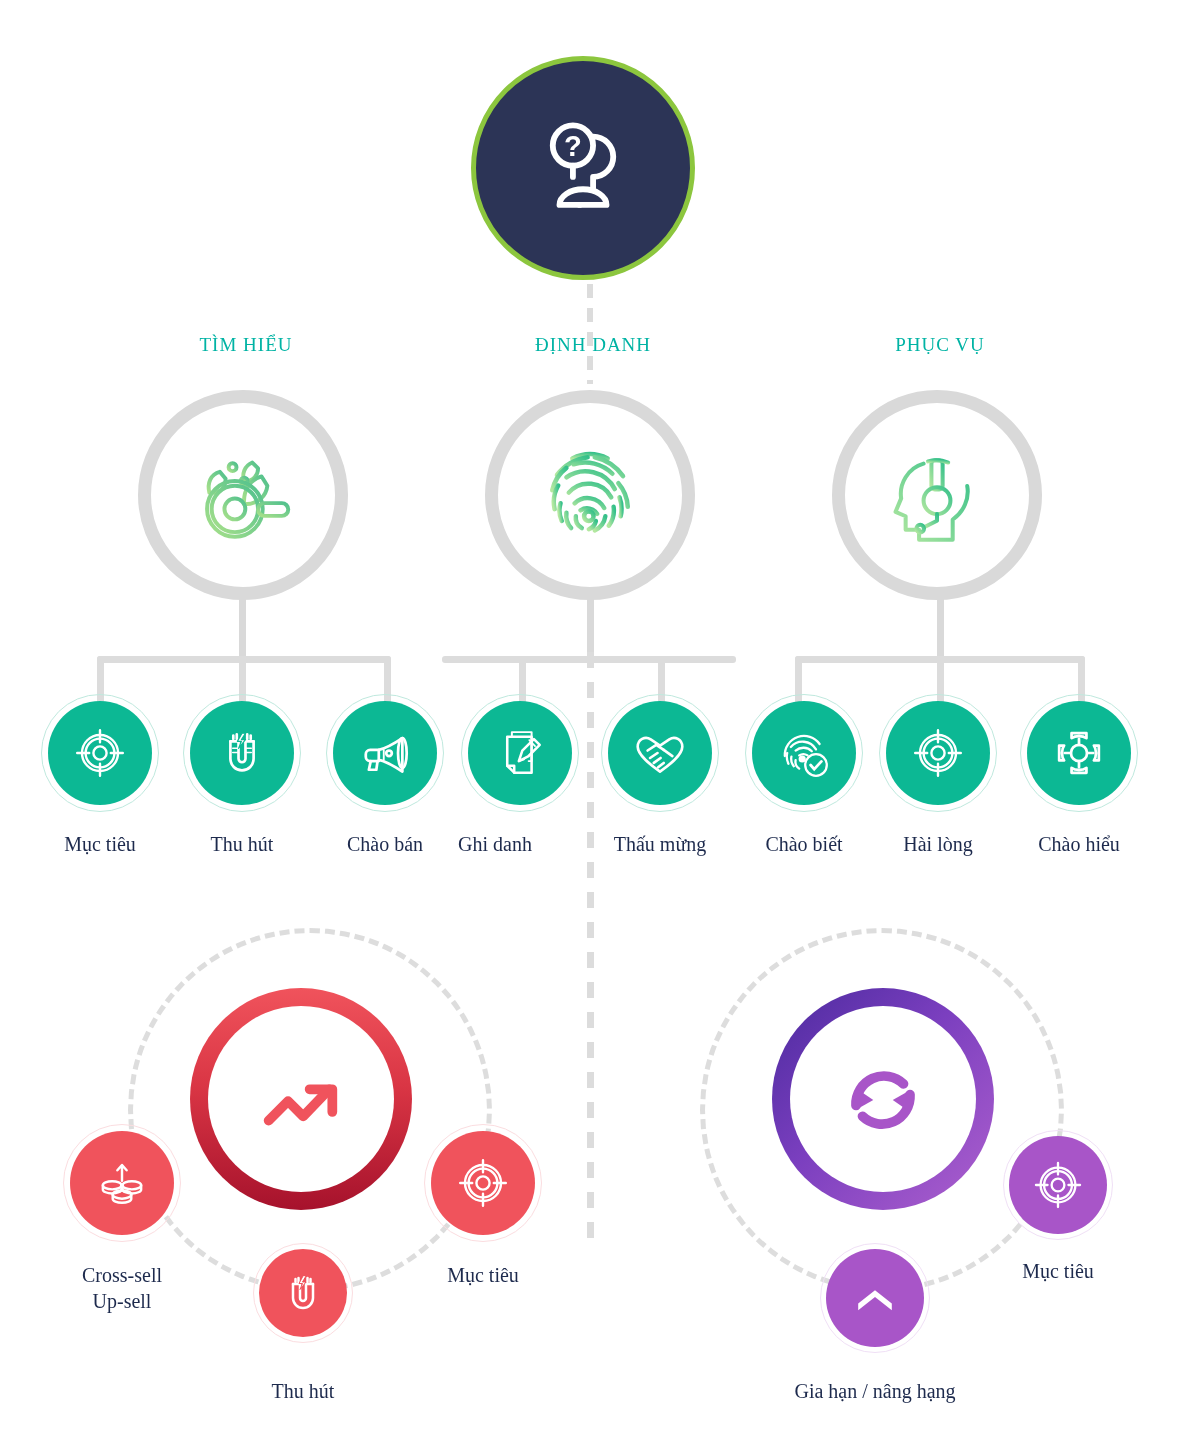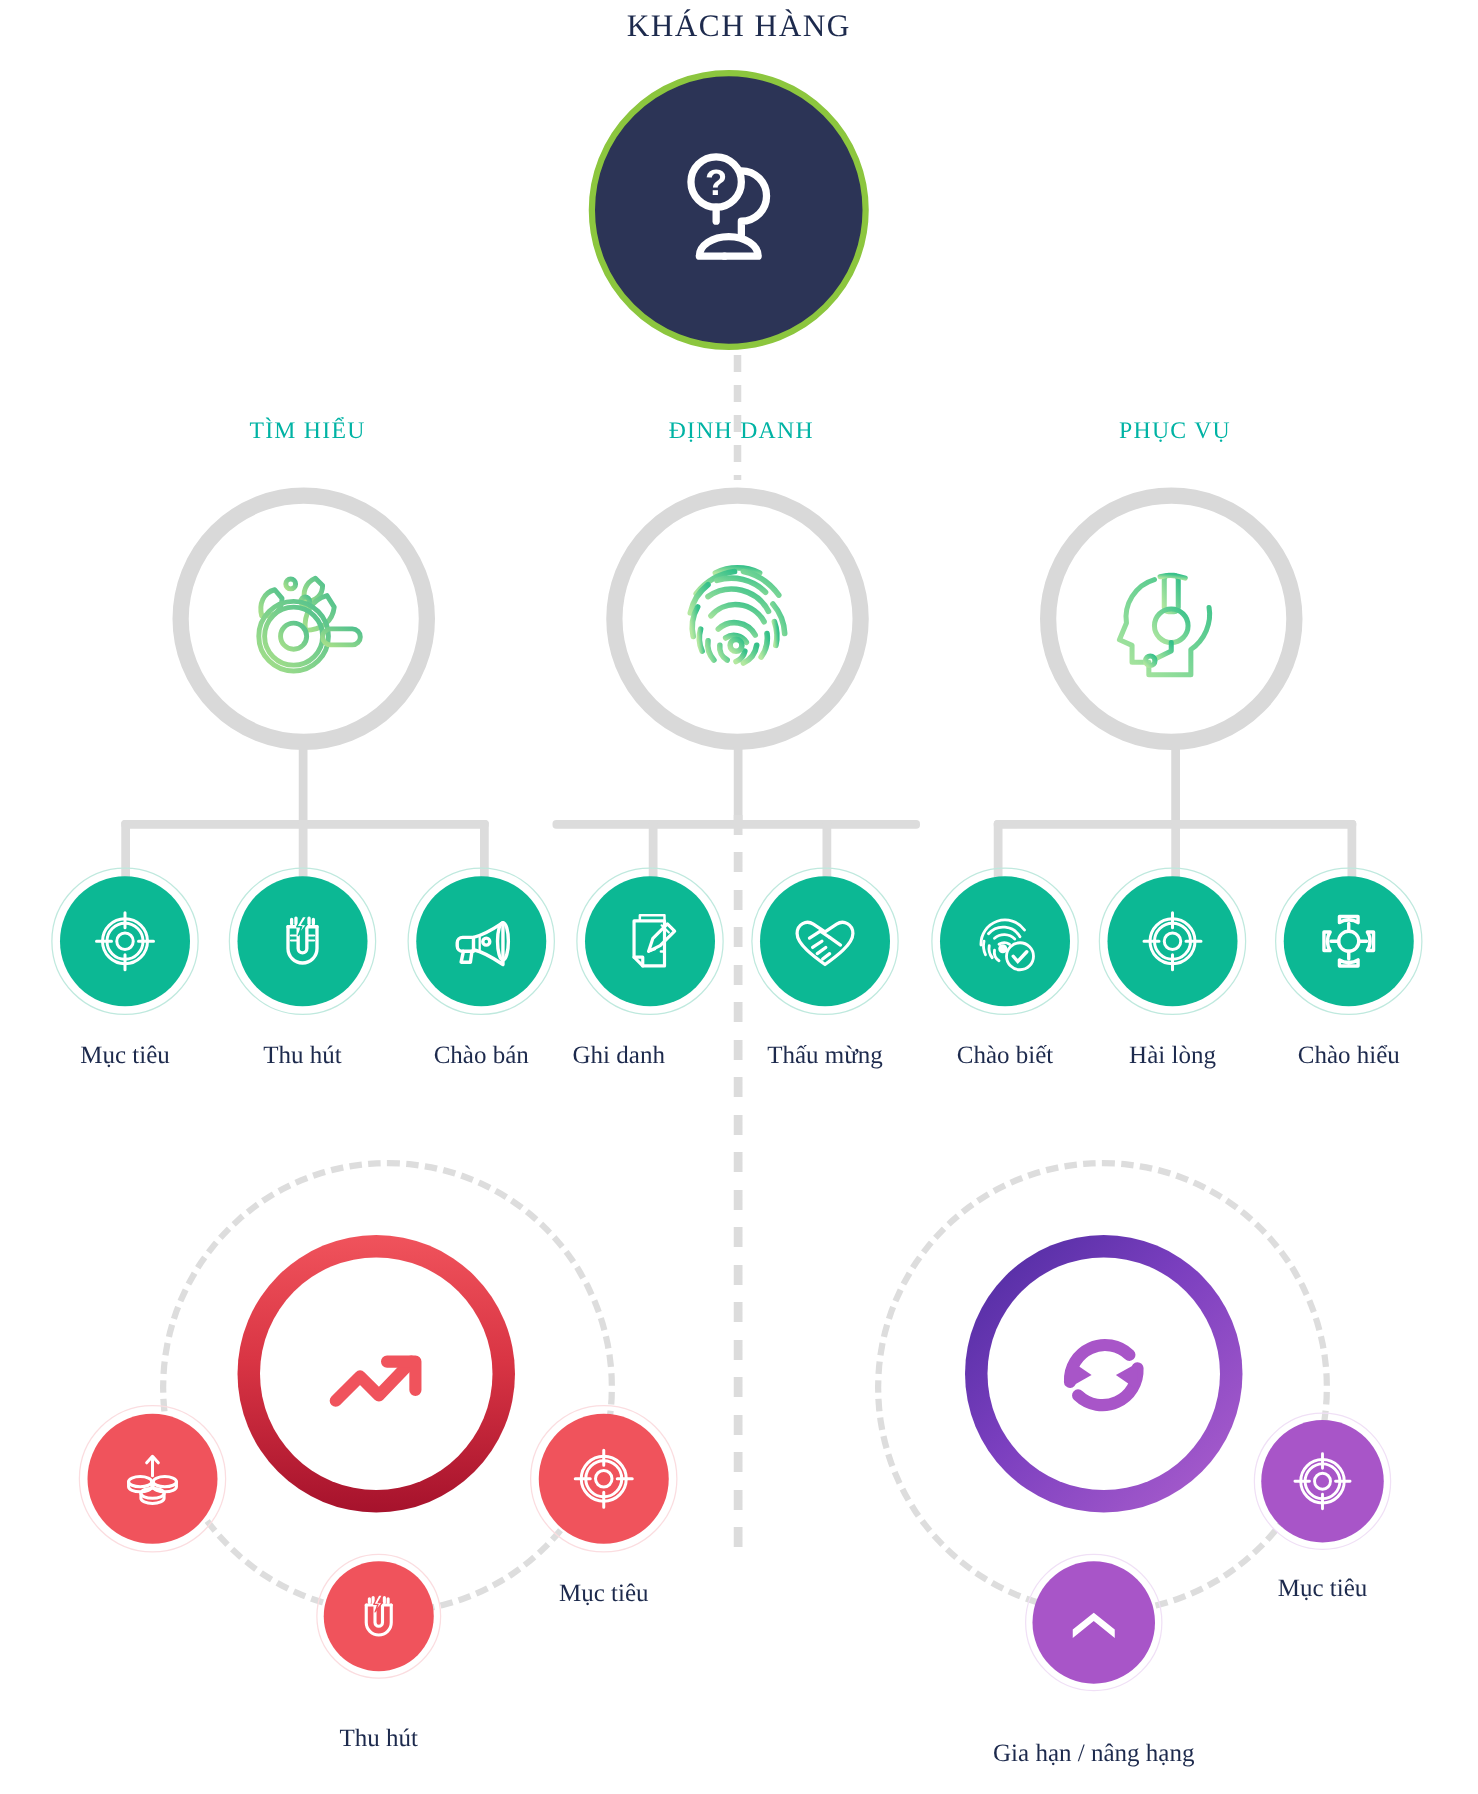--- a/index.html
+++ b/index.html
@@ -136,21 +136,20 @@
     line-height: 1.3;
     width: 230px;
   }
   svg { display: block; }
 </style>
 </head>
 <body>
 
 <div class="stage">
 
-  <div class="top-title">KHÁCH HÀNG</div>
 
   <div class="hero-circle">
     <span>
       <svg width="112" height="112" viewBox="0 0 100 100">
         <g fill="none" stroke="#ffffff" stroke-width="5.2" stroke-linecap="round" stroke-linejoin="round">
           <circle cx="41" cy="30" r="18"></circle>
           <path d="M59 22 a18 18 0 0 1 0 36 l0 10"></path>
           <path d="M41 48 l0 10"></path>
           <path d="M29 83 a21 14 0 0 1 42 0 z"></path>
           <path d="M47 83 a21 14 0 0 1 0 0"></path>
@@ -431,20 +430,24 @@
           <path d="M17 54 l0 7 a16 7 0 0 0 32 0 l0 -7"></path>
           <ellipse cx="67" cy="54" rx="16" ry="7"></ellipse>
           <path d="M51 54 l0 7 a16 7 0 0 0 32 0 l0 -7"></path>
           <ellipse cx="50" cy="70" rx="16" ry="7"></ellipse>
           <path d="M34 70 l0 7 a16 7 0 0 0 32 0 l0 -7"></path>
         </g>
           </svg>
       </span>
     </div>
   </div>
+  <div class="sat-label" style="left:7px; top:1262px;">
+    <div>Cross-sell</div>
+    <div>Up-sell</div>
+  </div>
 
   <div class="sat" style="left:253px; top:1243px; width:100px; height:100px; border:1px solid #fbdde0;">
     <div class="sat-disc" style="width:88px; height:88px; background:#F0535C;">
       <span>
         <svg width="50" height="50" viewBox="0 0 100 100">
             <g fill="none" stroke="#fff" stroke-width="5" stroke-linecap="round" stroke-linejoin="round">
           <path d="M30 32 l0 28 a20 20 0 0 0 40 0 l0 -28"></path>
           <path d="M30 32 l14 0 M56 32 l14 0"></path>
           <path d="M44 32 l0 28 a6 6 0 0 0 12 0 l0 -28"></path>
           <path d="M35 22 l0 6 M41 20 l0 8 M59 20 l0 8 M65 22 l0 6"></path>
@@ -492,21 +495,21 @@
 
   <div class="sat" style="left:820px; top:1243px; width:110px; height:110px; border:1px solid #f0e0f6;">
     <div class="sat-disc" style="width:98px; height:98px; background:#A855C8;">
       <span>
         <svg width="56" height="56" viewBox="0 0 100 100">
           <path d="M20 72 l0 -12 l30 -24 l30 24 l0 12 l-30 -24 z" fill="#fff"></path>
         </svg>
       </span>
     </div>
   </div>
-  <div class="sat-label" style="left:760px; top:1378px;margin-top:12px;">Gia hạn / nâng hạng</div>
+  <div class="sat-label" style="left:760px; top:1378px;">Gia hạn / nâng hạng</div>
 
   <div class="sat" style="left:1003px; top:1130px; width:110px; height:110px; border:1px solid #f0e0f6;">
     <div class="sat-disc" style="width:98px; height:98px; background:#A855C8;">
       <span>
         <svg width="58" height="58" viewBox="0 0 100 100">
             <g fill="none" stroke="#fff" stroke-width="4" stroke-linecap="round">
           <circle cx="50" cy="50" r="30"></circle>
               <circle cx="50" cy="50" r="24"></circle>
               <circle cx="50" cy="50" r="11"></circle>
           <path d="M50 12 l0 20 M50 68 l0 20 M12 50 l20 0 M68 50 l20 0"></path>

